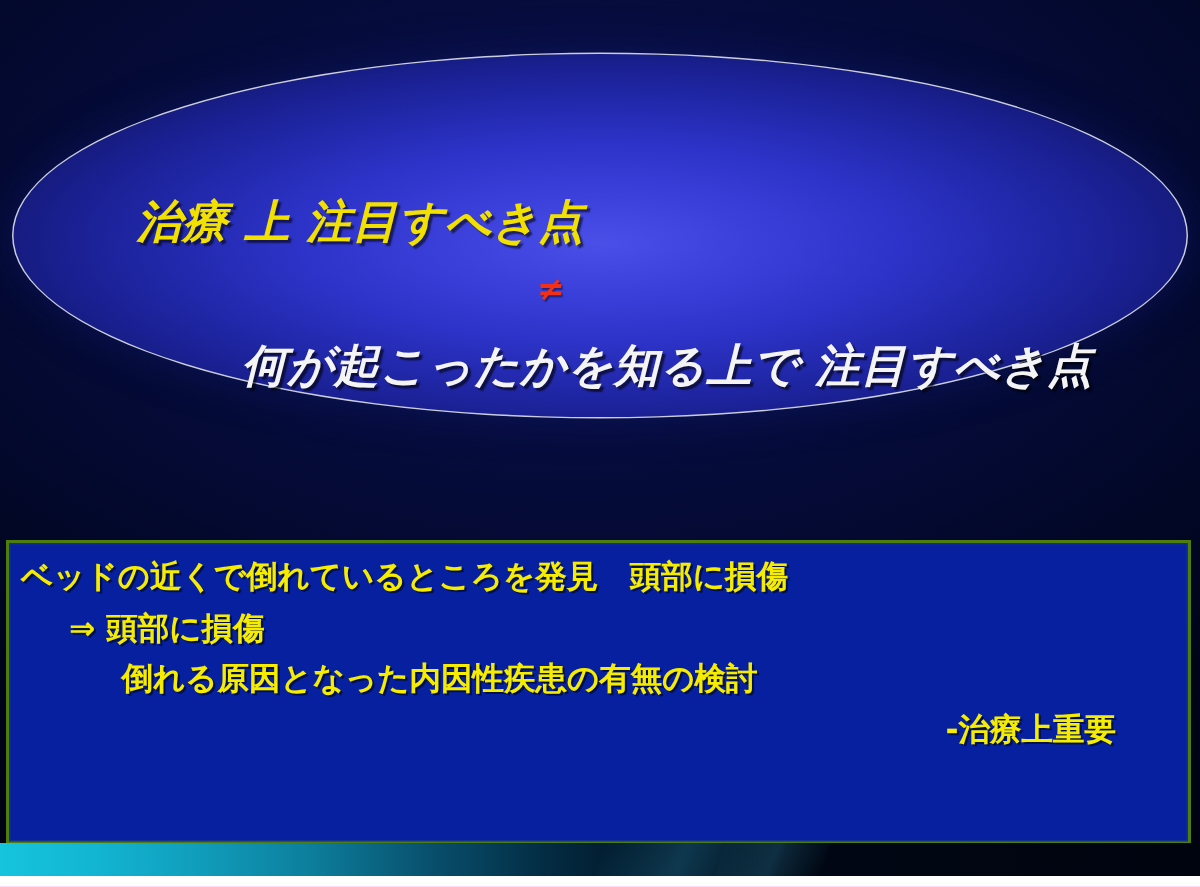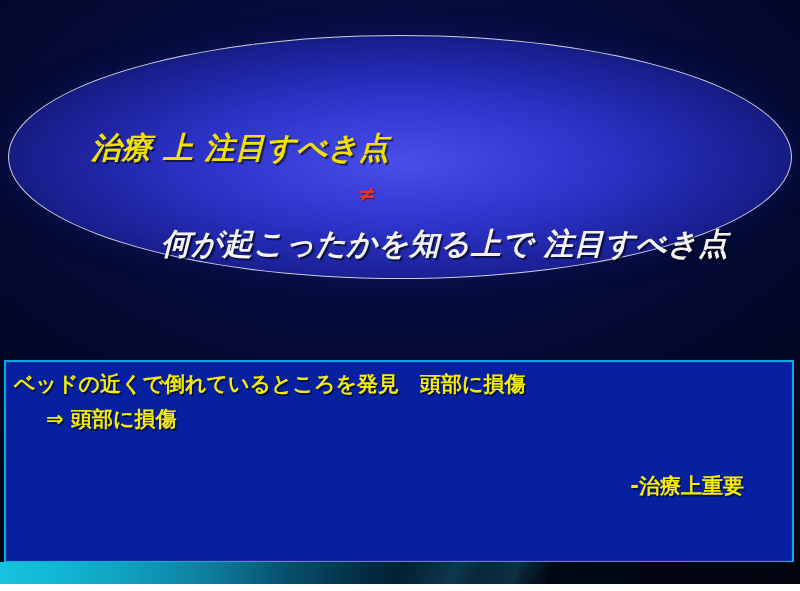--- a/index.html
+++ b/index.html
@@ -128,21 +128,21 @@
 
   
   .content-box {
     position: absolute;
     left: 4px;
     top: 360px;
     width: 790px;
     height: 203px;
     box-sizing: border-box;
     background: #0620a0;
-    border: 2px solid #0ea5e9;
+    border: 2px solid #4d7c0f;
     box-shadow: 0 0 0 1px #13308f inset;
   }
   .box-lines {
     position: relative;
     width: 100%;
     height: 100%;
   }
   .bline {
     position: absolute;
     white-space: nowrap;
@@ -168,20 +168,21 @@
   <div class="ellipse">
     <div class="ellipse-line line-treat">治療 上 注目すべき点</div>
     <div class="ellipse-line line-neq">≠</div>
     <div class="ellipse-line line-what">何が起こったかを知る上で 注目すべき点</div>
   </div>
 
   <div class="content-box">
     <div class="box-lines">
       <div class="bline bline-1">ベッドの近くで倒れているところを発見　頭部に損傷</div>
       <div class="bline bline-2">⇒ 頭部に損傷</div>
+      <div class="bline bline-3">倒れる原因となった内因性疾患の有無の検討</div>
       <div class="bline bline-4">-治療上重要</div>
     </div>
   </div>
 
   <div class="bottom-band"></div>
   <div class="band-streak-a"></div>
   <div class="band-streak-b"></div>
   <div class="white-footer"></div>
 
 </div>

